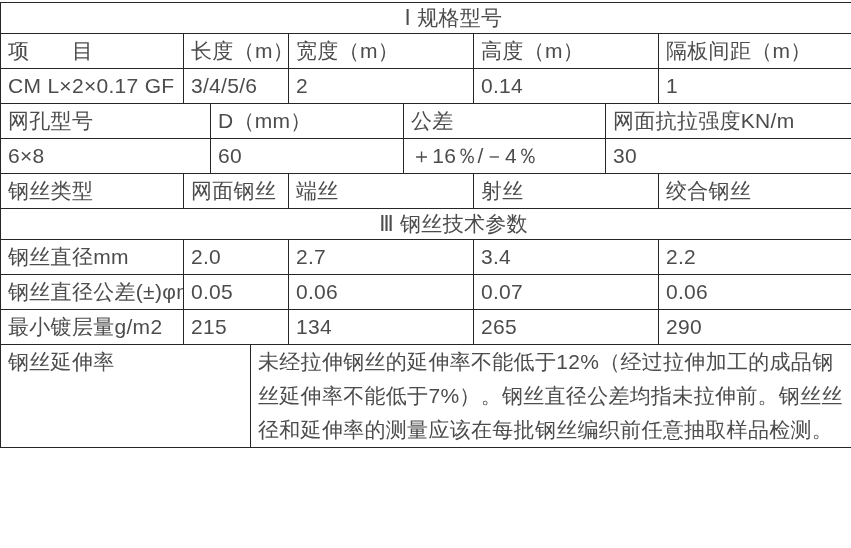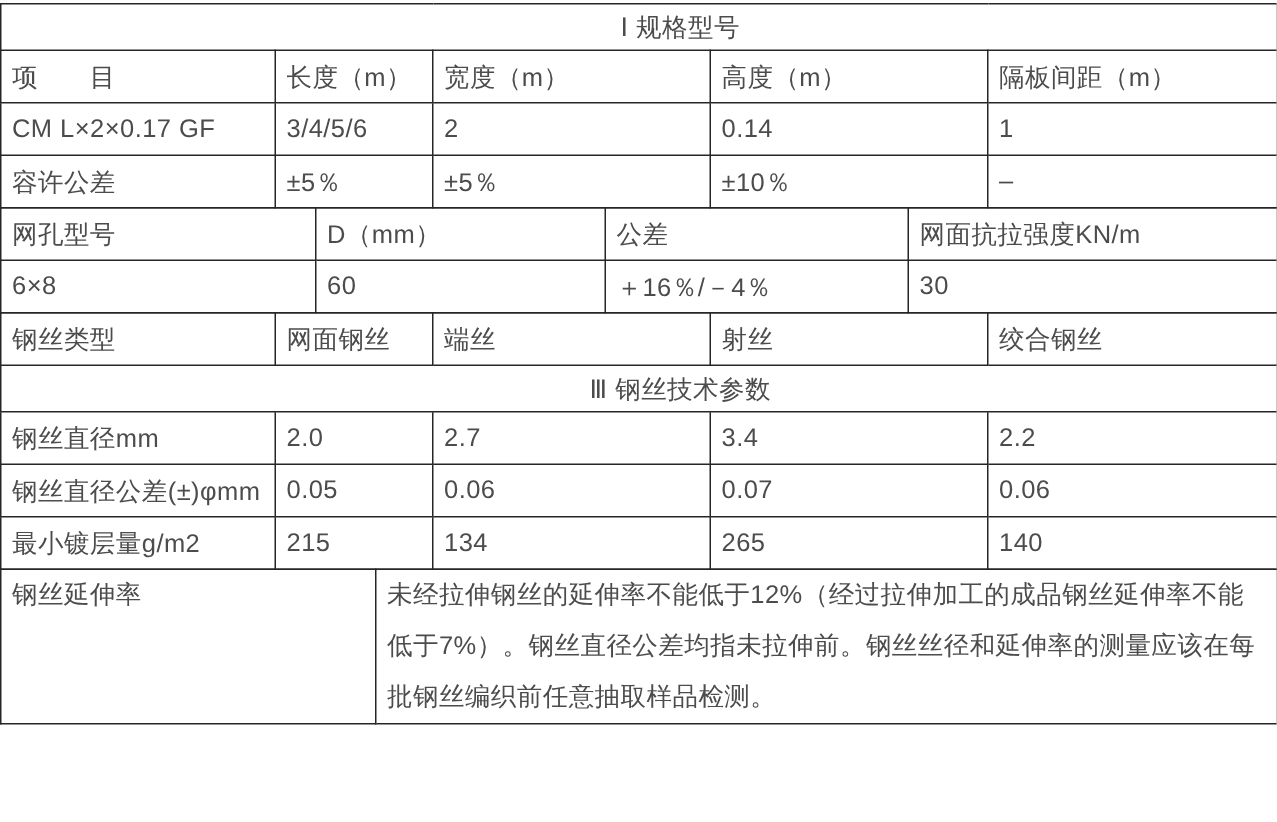--- a/index.html
+++ b/index.html
@@ -1,21 +1,21 @@
 <!DOCTYPE html>
 <html><head>
 <meta charset="utf-8">
 <style>
   html,body{margin:0;padding:0;background:#ffffff;}
   body{width:851px;height:548px;overflow:hidden;}
   .sheet{
     width:851px;
     padding-top:2px;
     font-family:"Liberation Sans","DejaVu Sans",sans-serif;
-    font-size:17px;
+    font-size:21px;
     color:#4c4c4c;
     box-sizing:border-box;
   }
   table{
     border-collapse:collapse;
     table-layout:fixed;
     width:851px;
   }
   table + table{margin-top:-1px;}
   td{
@@ -65,27 +65,20 @@
       <td>宽度（m）</td>
       <td>高度（m）</td>
       <td>隔板间距（m）</td>
     </tr>
     <tr>
       <td>CM L×2×0.17 GF</td>
       <td>3/4/5/6</td>
       <td>2</td>
       <td>0.14</td>
       <td>1</td>
-    </tr>
-    <tr>
-      <td>容许公差</td>
-      <td>±5％</td>
-      <td>±5％</td>
-      <td>±10％</td>
-      <td>–</td>
     </tr>
   </tbody>
     </table>
 
   <table>
     <colgroup>
       <col style="width:210px">
         <col style="width:193px">
         <col style="width:202px">
         <col style="width:246px">
@@ -137,21 +130,21 @@
       <td>0.05</td>
       <td>0.06</td>
       <td>0.07</td>
       <td>0.06</td>
     </tr>
     <tr>
       <td>最小镀层量g/m2</td>
       <td>215</td>
       <td>134</td>
       <td>265</td>
-      <td>140</td>
+      <td>290</td>
     </tr>
   </tbody>
     </table>
 
   <table>
     <colgroup>
       <col style="width:250px">
         <col style="width:601px">
     </colgroup>
     <tbody>

